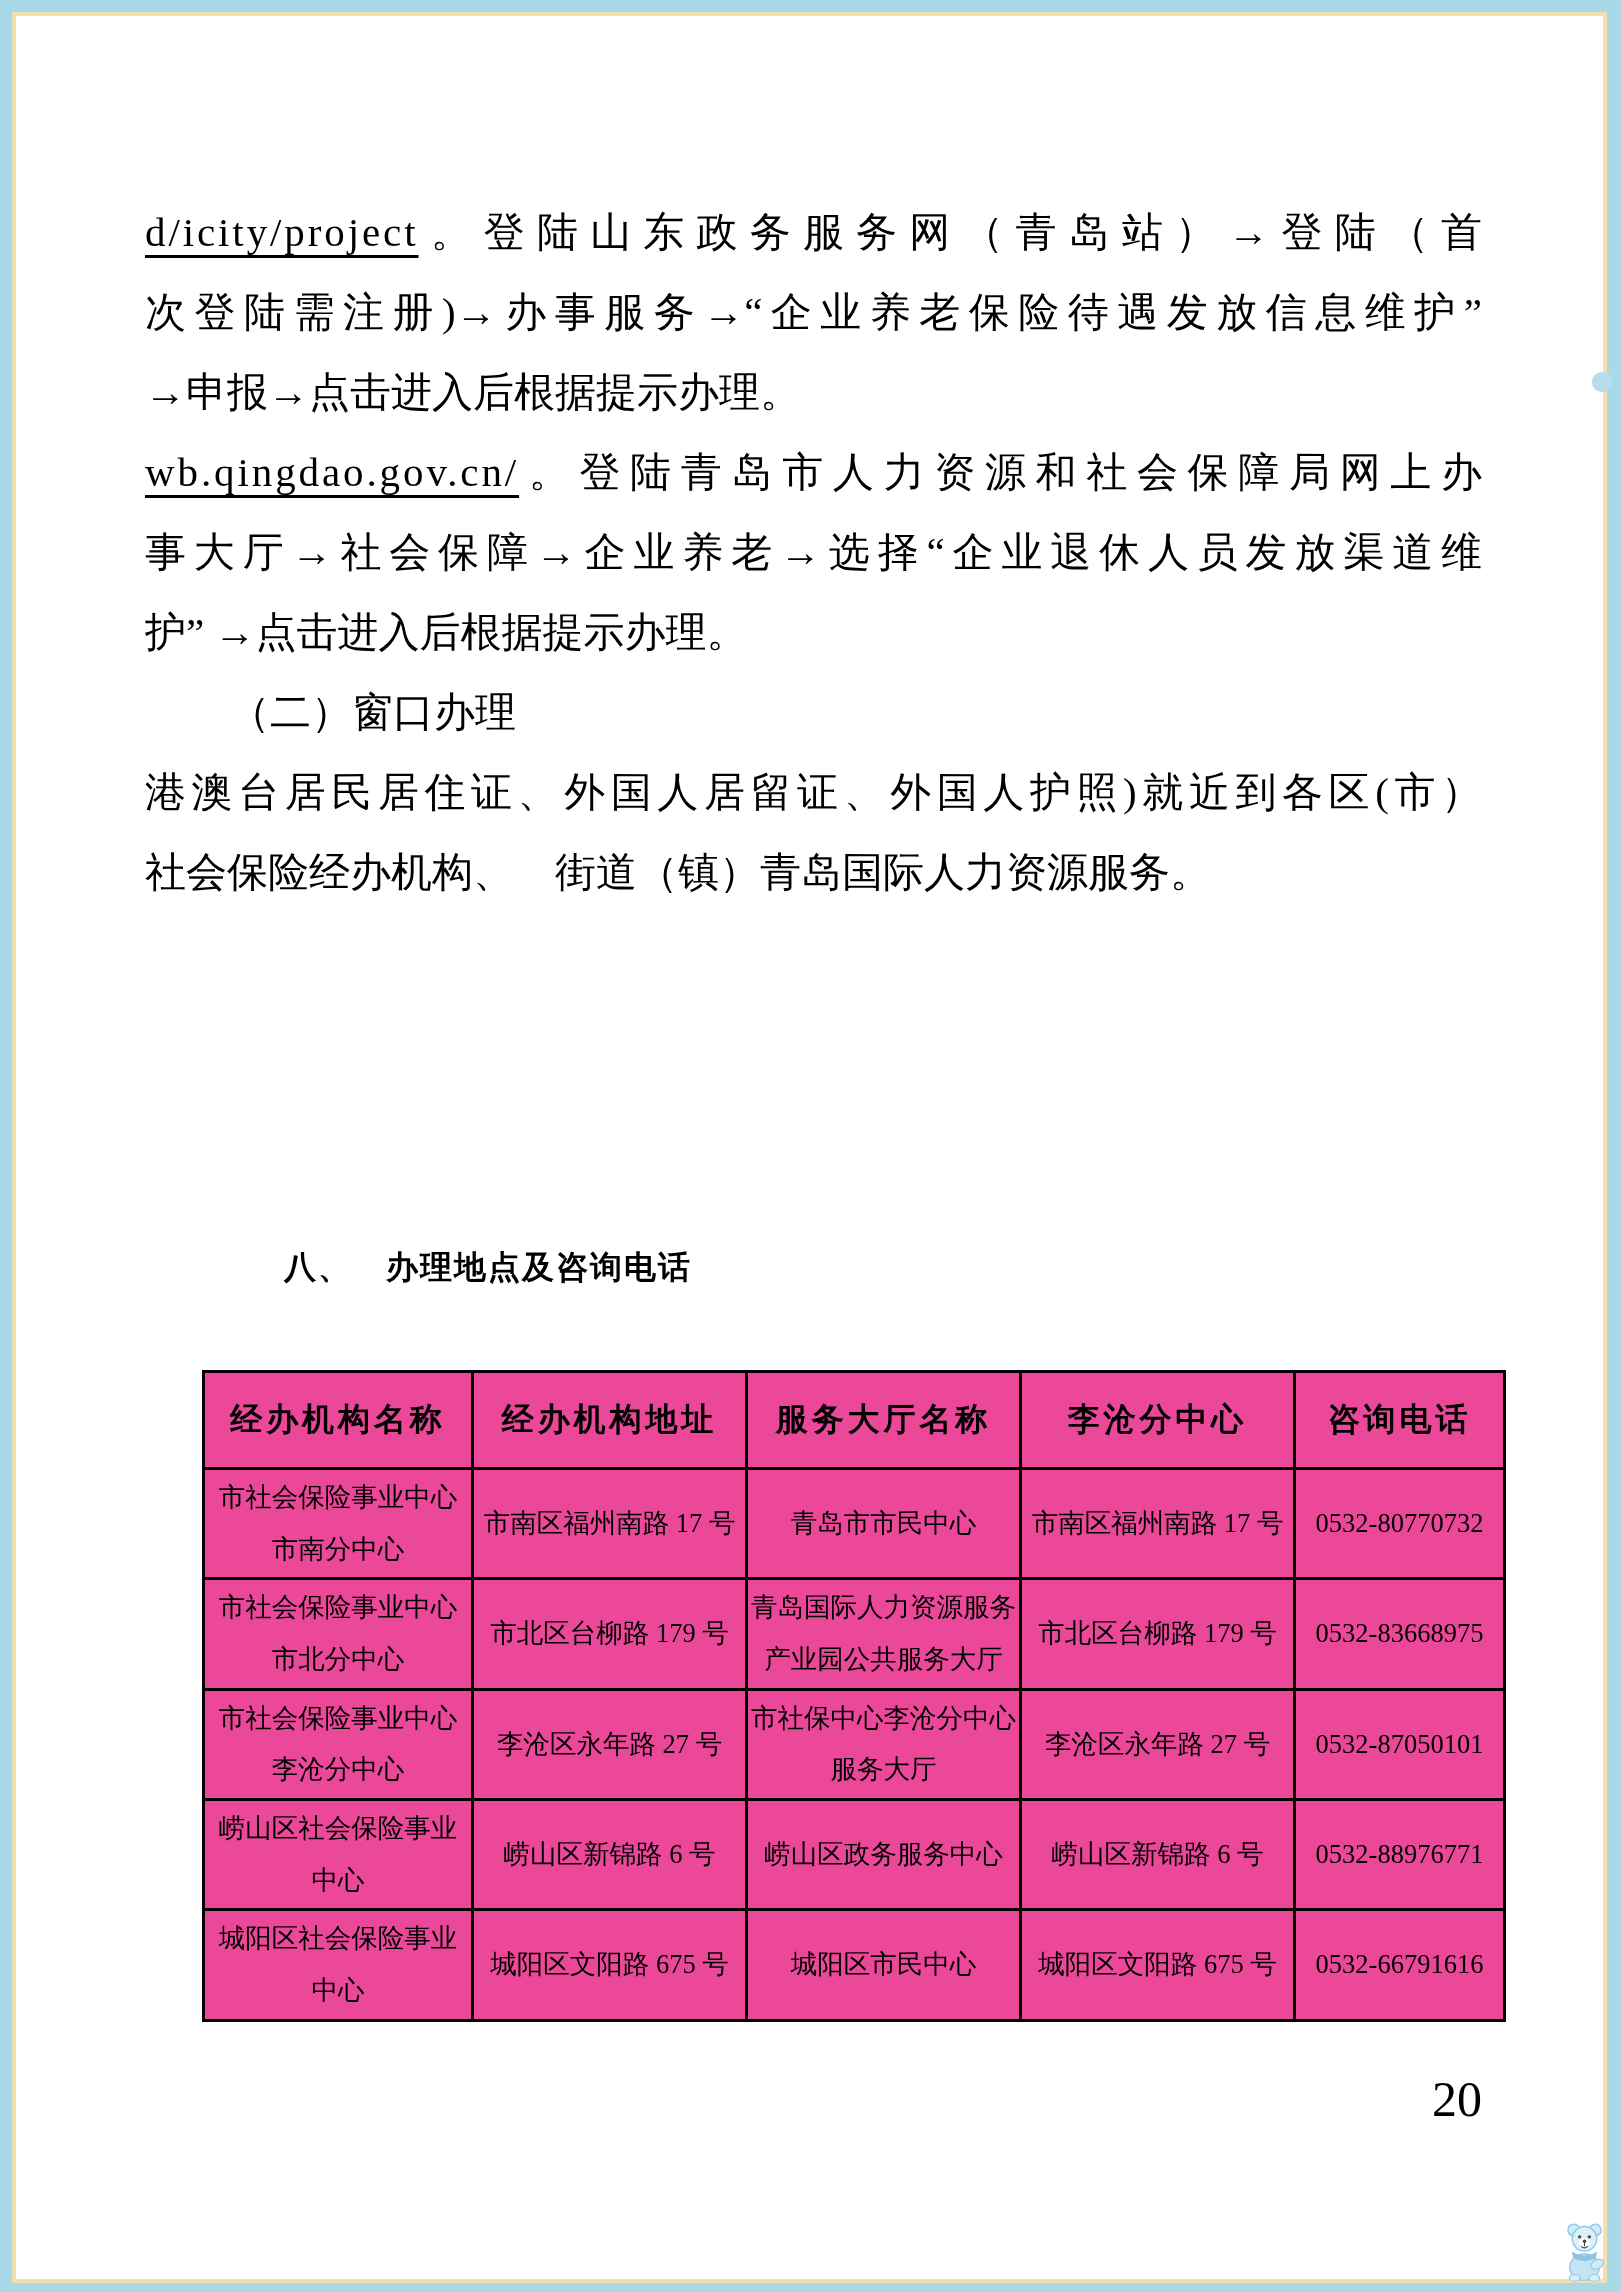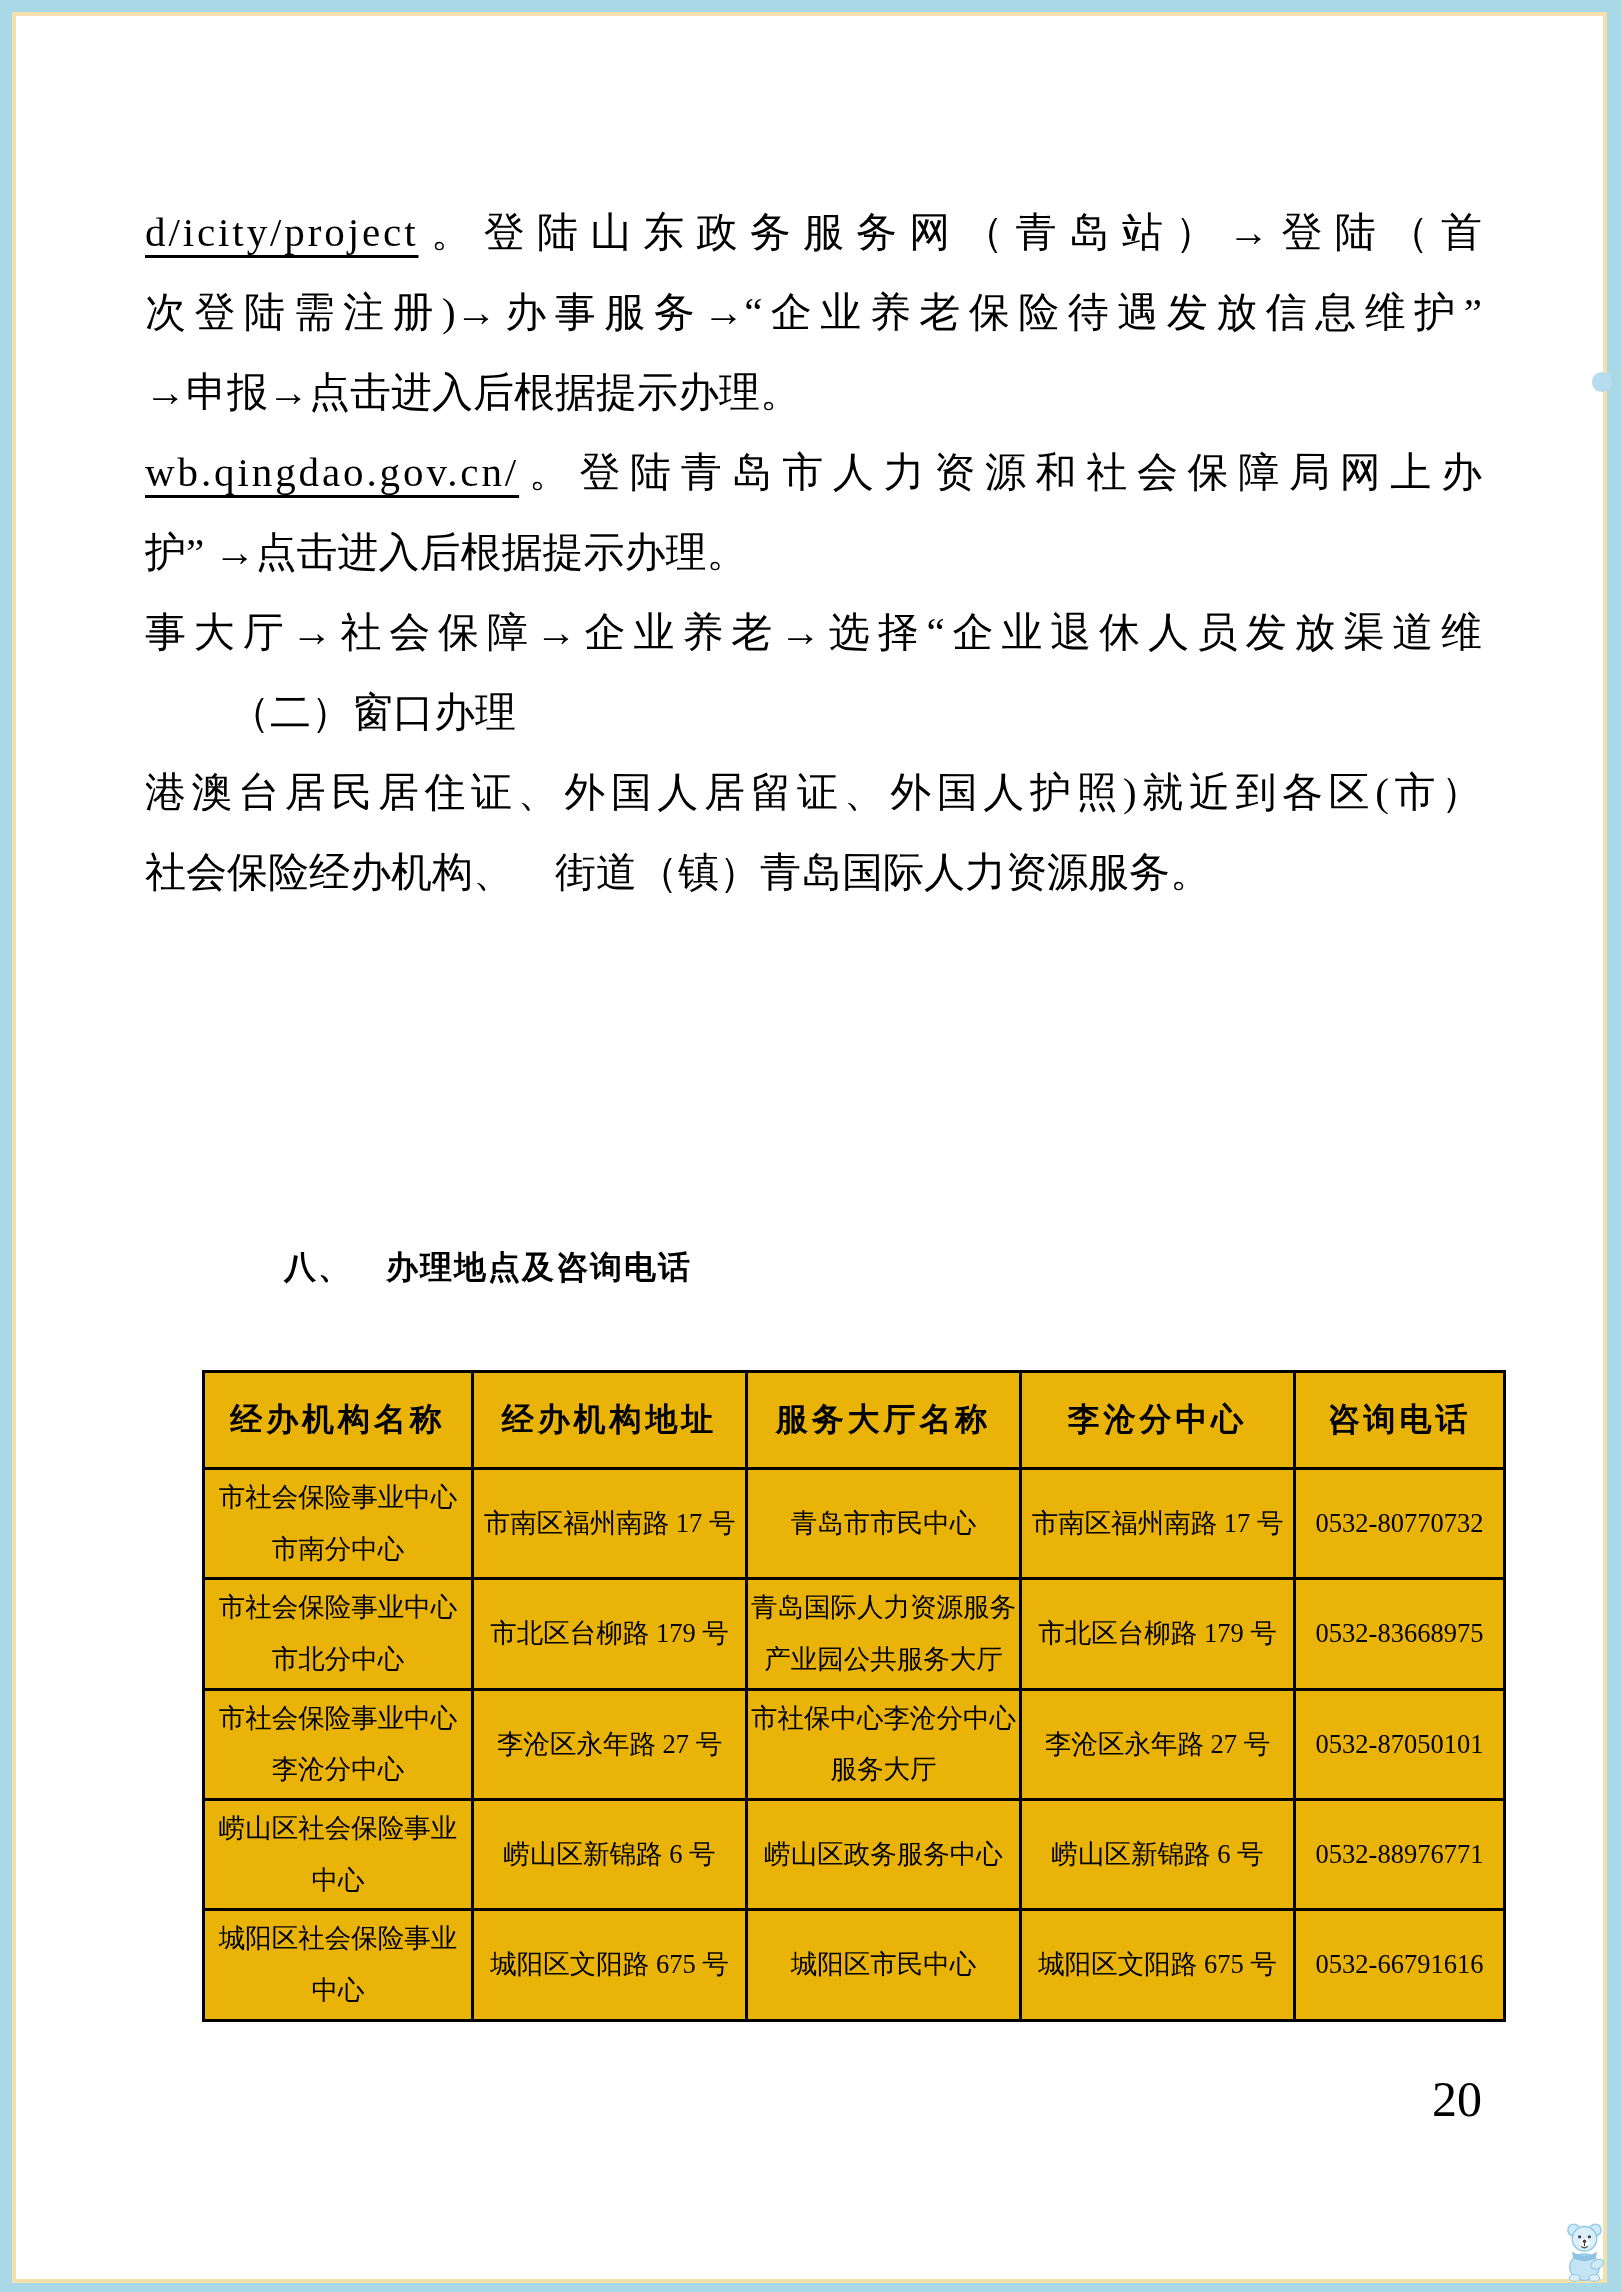--- a/index.html
+++ b/index.html
@@ -28,21 +28,21 @@
   }
   .heading{
     position:absolute;left:145px;top:1227px;width:1337px;margin:0;
     box-sizing:border-box;padding-left:139px;
     font-family:"Liberation Sans","DejaVu Sans",sans-serif;
     font-weight:700;font-size:32px;line-height:80px;color:#000;
     letter-spacing:2px;
   }
   .loc-table{
     position:absolute;left:202px;top:1370px;width:1302px;
-    border-collapse:collapse;table-layout:fixed;background:#eab308;
+    border-collapse:collapse;table-layout:fixed;background:#ec4899;
   }
   .loc-table th,.loc-table td{
     border:3.9px solid #000;text-align:center;vertical-align:middle;
     padding:2px;color:#000;box-sizing:border-box;overflow:hidden;
   }
   .loc-table th{
     height:97px;
     font-family:"Liberation Serif","DejaVu Serif",serif;
     font-weight:700;font-size:32px;letter-spacing:3.9px;
   }
@@ -67,22 +67,22 @@
 <body>
 
 <div class="page">
   <div class="frame-inner"></div>
 
   <div class="body-text" id="body-lines">
       <div class="line full"><span class="url">d/icity/project</span><span>。登陆山东政务服务网（青岛站）→登陆（首</span></div>
       <div class="line full"><span>次登陆需注册)→办事服务→“企业养老保险待遇发放信息维护”</span></div>
       <div class="line"><span>→申报→点击进入后根据提示办理。</span></div>
       <div class="line full"><span class="url">wb.qingdao.gov.cn/</span><span>。登陆青岛市人力资源和社会保障局网上办</span></div>
+      <div class="line full"><span>事大厅→社会保障→企业养老→选择“企业退休人员发放渠道维</span></div>
       <div class="line"><span>护” →点击进入后根据提示办理。</span></div>
-      <div class="line full"><span>事大厅→社会保障→企业养老→选择“企业退休人员发放渠道维</span></div>
       <div class="line indent"><span>（二）窗口办理</span></div>
       <div class="line full"><span>港澳台居民居住证、外国人居留证、外国人护照)就近到各区(市）</span></div>
       <div class="line"><span>社会保险经办机构、　街道（镇）青岛国际人力资源服务。</span></div>
     </div>
 
   <h2 class="heading">八、　办理地点及咨询电话</h2>
 
   <table class="loc-table">
     <colgroup>
       <col class="c1">

